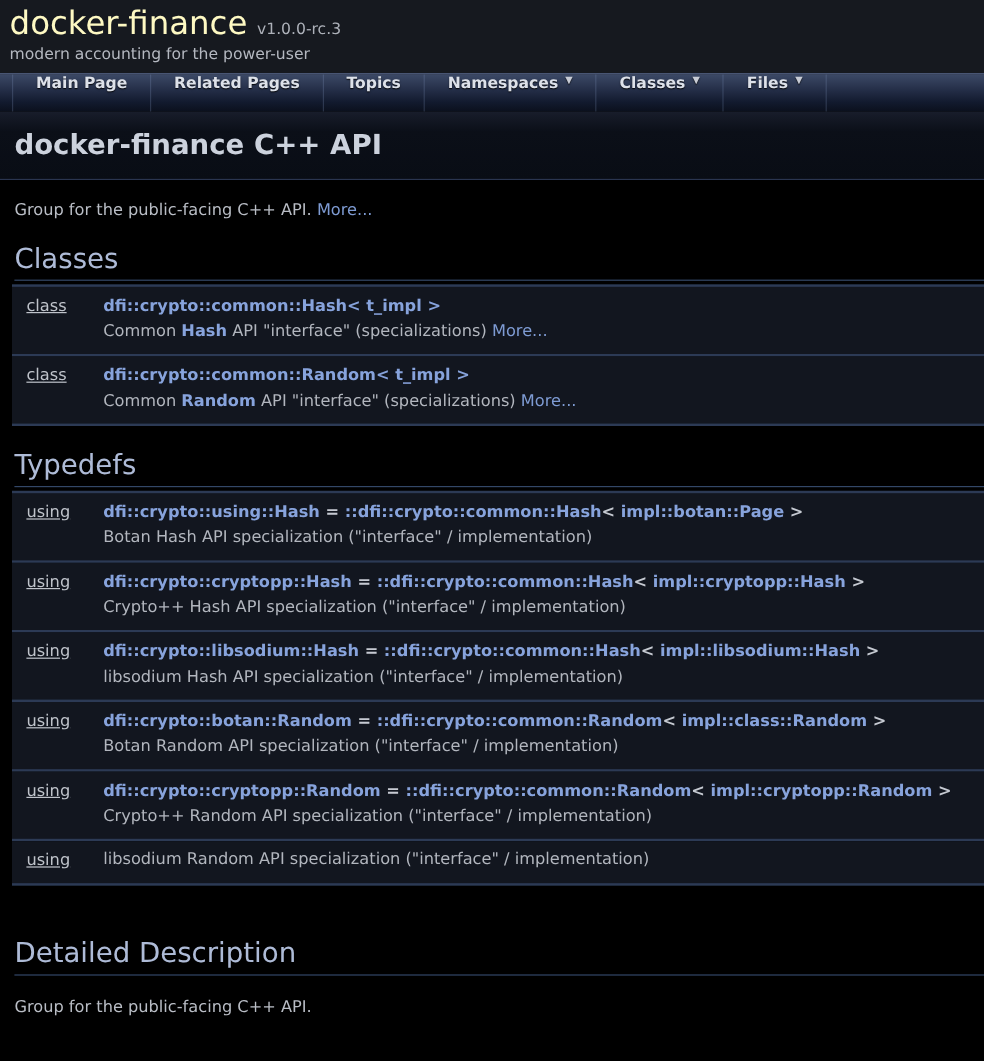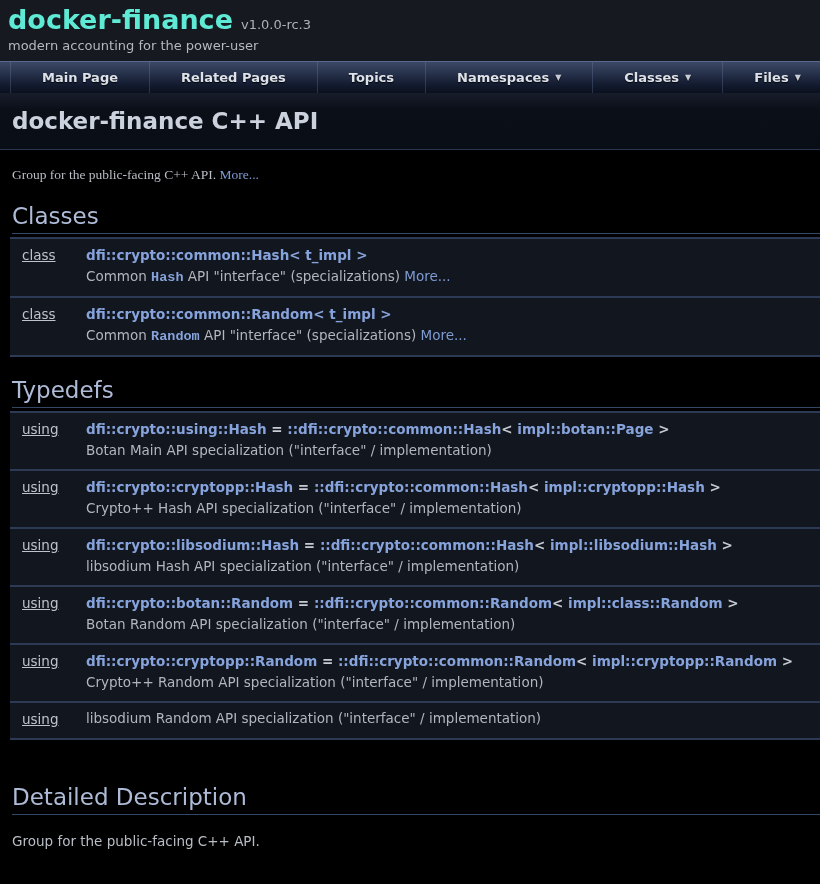--- a/index.html
+++ b/index.html
@@ -13,23 +13,22 @@
     overflow-x: hidden;
   }
 
   
   #titlearea {
     background: #16191f;
     padding: 4px 0 2px 8px;
   }
   .projectname {
     font-size: 27px;
-    color: #5eead4;
+    color: #fef9c3;
     line-height: 32px;
-    font-weight: bold;
   }
   .projectnumber {
     font-size: 13px;
     color: #adb1b9;
     margin-left: 8px;
     margin-top: 16px;
   }
   .projectbrief {
     font-size: 13px;
     color: #b4b8c0;
@@ -43,22 +42,21 @@
     height: 32px;
   }
   #main-nav ul {
     margin: 0; padding: 0 0 0 10px;
     list-style: none;
     display: flex;
     height: 100%;
   }
   #main-nav li {
     display: flex;
-    align-items: center;
-    padding: 0 31px;
+    padding: 0 19px;
     border-left: 1px solid rgba(130,150,190,0.25);
     cursor: pointer;
     height: 100%;
   }
   #main-nav li:last-of-type { border-right: 1px solid rgba(130,150,190,0.25); }
   .tablabel {
     font-size: 13px;
     font-weight: bold;
     color: #dde1e9;
     text-shadow: 0 1px 1px rgba(0,0,0,0.9);
@@ -83,21 +81,20 @@
     color: #ccd2dd;
     line-height: 27px;
   }
 
   
   .contents { padding: 0 0 40px 12px; }
   .summary-line {
     margin: 17px 0 16px 0;
     font-size: 13.5px;
     color: #b9bdc5;
-    font-family: Liberation Serif, serif;
   }
   a.doclink {
     color: #7e9bd3;
     text-decoration: none;
     cursor: pointer;
   }
 
   h2.groupheader {
     font-size: 23px;
     font-weight: normal;
@@ -141,21 +138,21 @@
     grid-column: 2;
     font-size: 13.5px;
     color: #b2b6be;
     line-height: 21px;
   }
   .mright a, .mdesc a.codelink {
     color: #87a3dc;
     text-decoration: none;
     cursor: pointer;
   }
-  .mdesc .b { font-weight: bold; font-family: Liberation Mono, monospace; }
+  .mdesc .b { font-weight: bold; }
   .mdesc a.morelink { color: #7e9bd3; font-weight: normal; text-decoration: none; cursor: pointer; }
 
   
   .detailtext {
     margin: 18px 0 0 0;
     font-size: 13.5px;
     color: #b9bdc5;
   }
 </style>
 </head>
@@ -214,21 +211,21 @@
         <div class="mright"><a href="#" class="codelink">dfi::crypto::common::Random&lt; t_impl &gt;</a></div>
         <div class="mdesc"><span>Common </span><a href="#" class="codelink b">Random</a><span> API "interface" (specializations) </span><a href="#" class="morelink">More...</a></div>
       </div>
     </div>
 
   <h2 class="groupheader">Typedefs</h2>
   <div class="memberdecls" id="typedefs-table">
       <div class="mrow">
         <div class="mleft">using</div>
         <div class="mright"><a href="#" class="codelink">dfi::crypto::using::Hash</a><span> = </span><a href="#" class="codelink">::dfi::crypto::common::Hash</a><span>&lt; </span><a href="#" class="codelink">impl::botan::Page</a><span> &gt;</span></div>
-        <div class="mdesc"><span>Botan Main API specialization ("interface" / implementation)</span></div>
+        <div class="mdesc"><span>Botan Hash API specialization ("interface" / implementation)</span></div>
       </div>
       <div class="mrow">
         <div class="mleft">using</div>
         <div class="mright"><a href="#" class="codelink">dfi::crypto::cryptopp::Hash</a><span> = </span><a href="#" class="codelink">::dfi::crypto::common::Hash</a><span>&lt; </span><a href="#" class="codelink">impl::cryptopp::Hash</a><span> &gt;</span></div>
         <div class="mdesc"><span>Crypto++ Hash API specialization ("interface" / implementation)</span></div>
       </div>
       <div class="mrow">
         <div class="mleft">using</div>
         <div class="mright"><a href="#" class="codelink">dfi::crypto::libsodium::Hash</a><span> = </span><a href="#" class="codelink">::dfi::crypto::common::Hash</a><span>&lt; </span><a href="#" class="codelink">impl::libsodium::Hash</a><span> &gt;</span></div>
         <div class="mdesc"><span>libsodium Hash API specialization ("interface" / implementation)</span></div>

